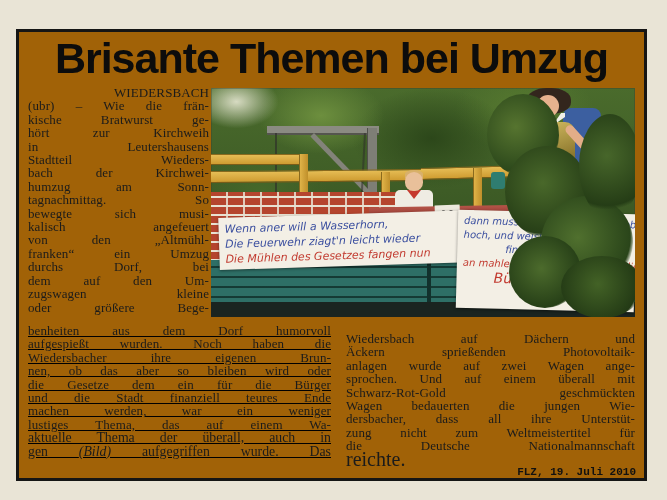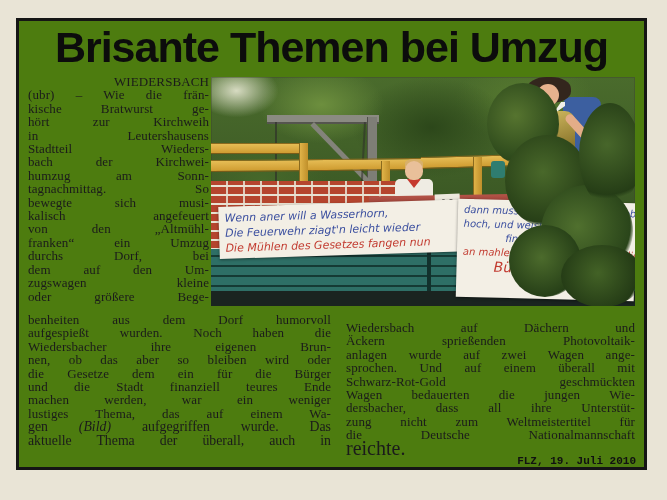--- a/index.html
+++ b/index.html
@@ -3,38 +3,38 @@
 <meta charset="utf-8">
 <style>
   html,body{margin:0;padding:0;}
   body{
     width:667px;height:500px;position:relative;overflow:hidden;
     background:#e9e4d6;
     font-family:"Liberation Serif", serif;
   }
   
   .clipping{
-    position:absolute;left:16px;top:18px;width:631px;height:452px;
-    border:3px solid #151515;background:#4d7c0f;box-sizing:border-box;
+    position:absolute;left:16px;top:29px;width:631px;height:452px;
+    border:3px solid #151515;background:#a16207;box-sizing:border-box;
   }
   .inner{position:absolute;left:0;top:0;width:625px;height:446px;}
   
   .headline{
     position:absolute;left:0;top:2px;width:625px;text-align:center;
     font-family:"Liberation Sans", sans-serif;font-weight:bold;
     font-size:43px;letter-spacing:-1px;color:#0c0c0c;white-space:nowrap;
   }
   
   .bodytext{
     font-size:13px;line-height:13.4px;color:#1b1b1b;
     text-align:justify;text-align-last:justify;
     white-space:pre-line;letter-spacing:.1px;
   }
   .col-narrow{position:absolute;left:9px;top:54px;width:181px;}
-  .col-left{position:absolute;left:9px;top:292px;width:303px;}
+  .col-left{position:absolute;left:9px;top:292px;width:303px;text-decoration:underline;}
   .col-right{position:absolute;left:327px;top:292px;width:289px;margin-top:8px;}
   .jline{font-size:13.8px;line-height:13.4px;color:#1b1b1b;text-align:justify;text-align-last:justify;}
   .jline .it{font-style:italic;}
   .creditline{display:flex;justify-content:space-between;font-size:20px;line-height:13.4px;color:#1b1b1b;}
   .stamp{
     position:absolute;right:8px;bottom:0;
     font-family:Liberation Mono, monospace;font-weight:bold;font-size:11px;color:#111;
   }
   
   .photo{
@@ -196,22 +196,22 @@
 
     <div class="col-left">
       <div class="bodytext">benheiten aus dem Dorf humorvoll
 aufgespießt wurden. Noch haben die
 Wiedersbacher ihre eigenen Brun-
 nen, ob das aber so bleiben wird oder
 die Gesetze dem ein für die Bürger
 und die Stadt finanziell teures Ende
 machen werden, war ein weniger
 lustiges Thema, das auf einem Wa-</div>
+      <div class="jline">aktuelle Thema der überall, auch in</div>
       <div class="jline"><span>gen</span> <span class="it">(Bild)</span> <span>aufgegriffen wurde. Das</span></div>
-      <div class="jline">aktuelle Thema der überall, auch in</div>
     </div>
 
     <div class="col-right">
       <div class="bodytext">Wiedersbach auf Dächern und
 Äckern sprießenden Photovoltaik-
 anlagen wurde auf zwei Wagen ange-
 sprochen. Und auf einem überall mit
 Schwarz-Rot-Gold geschmückten
 Wagen bedauerten die jungen Wie-
 dersbacher, dass all ihre Unterstüt-

